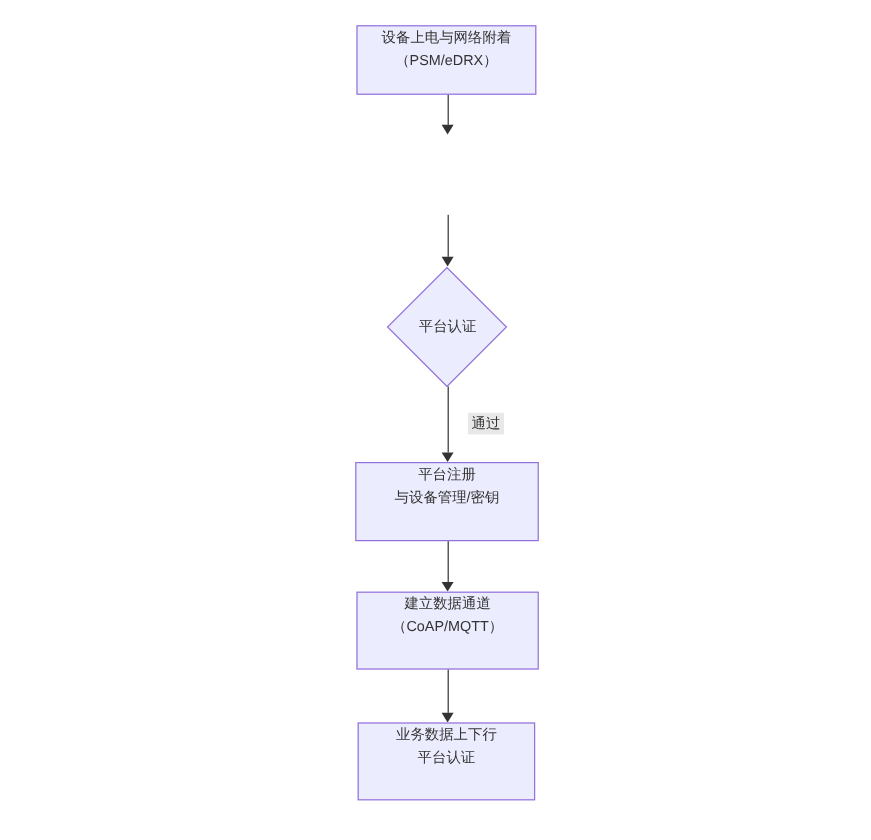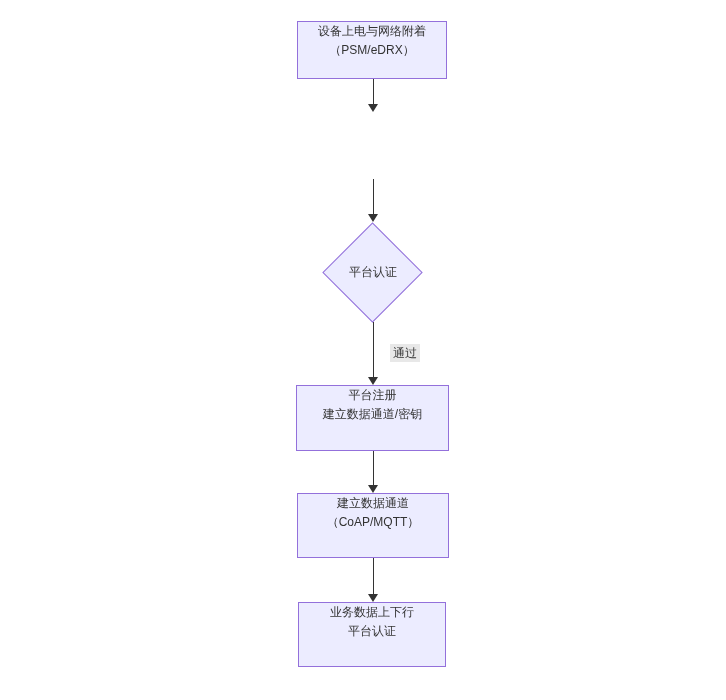--- a/index.html
+++ b/index.html
@@ -129,21 +129,21 @@
   <div class="diamond-label">平台认证</div>
 
   <div class="arrow arrow-3">
     <div class="arrow-line"></div>
     <div class="arrow-head"></div>
   </div>
   <div class="edge-label">通过</div>
 
   <div class="node node-4">
     <span>平台注册</span>
-    <span>建立数据通道/密钥</span>
+    <span>与设备管理/密钥</span>
   </div>
 
   <div class="arrow arrow-4">
     <div class="arrow-line"></div>
     <div class="arrow-head"></div>
   </div>
 
   <div class="node node-5">
     <span>建立数据通道</span>
     <span>（CoAP/MQTT）</span>

